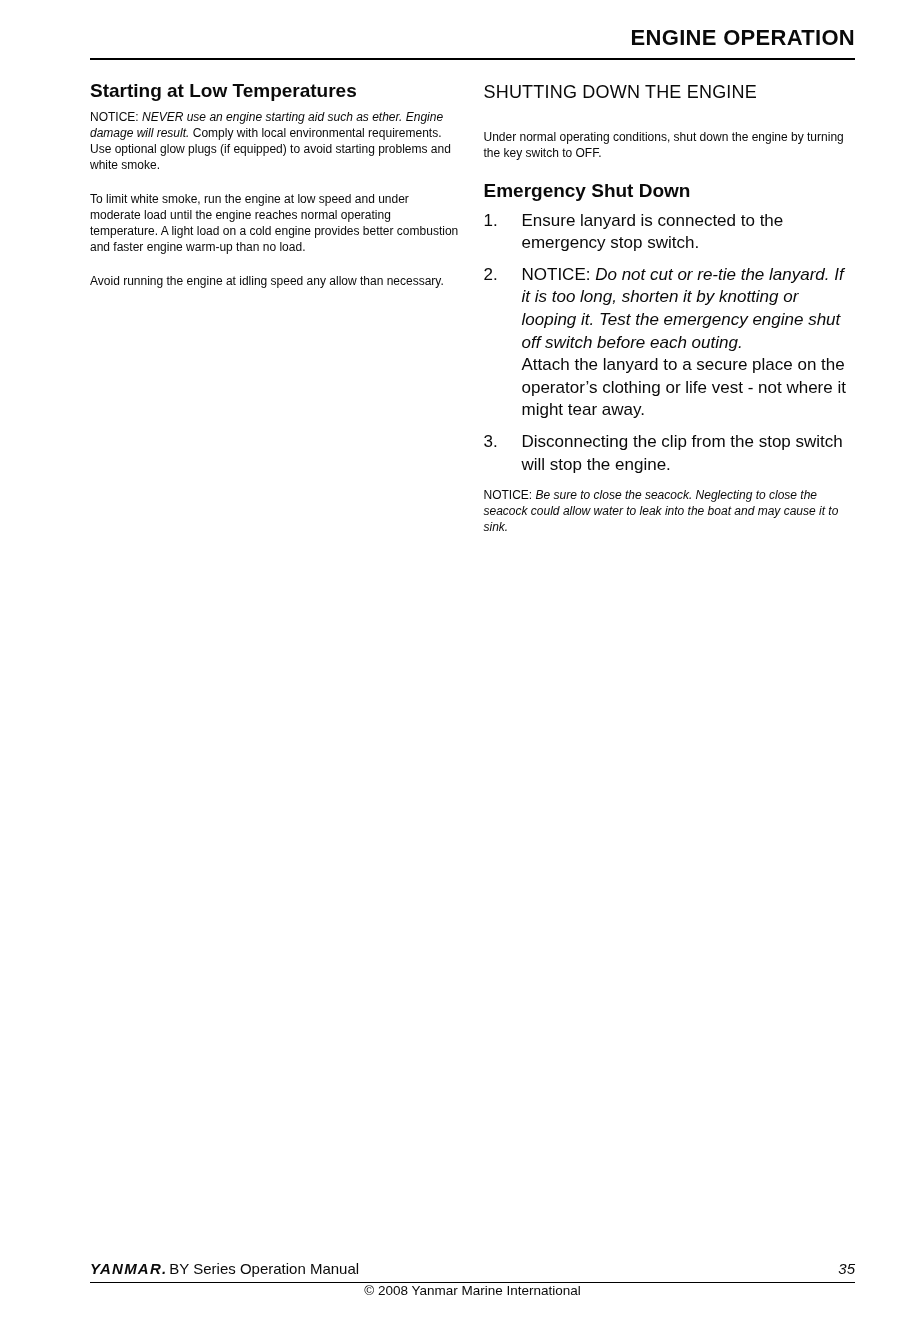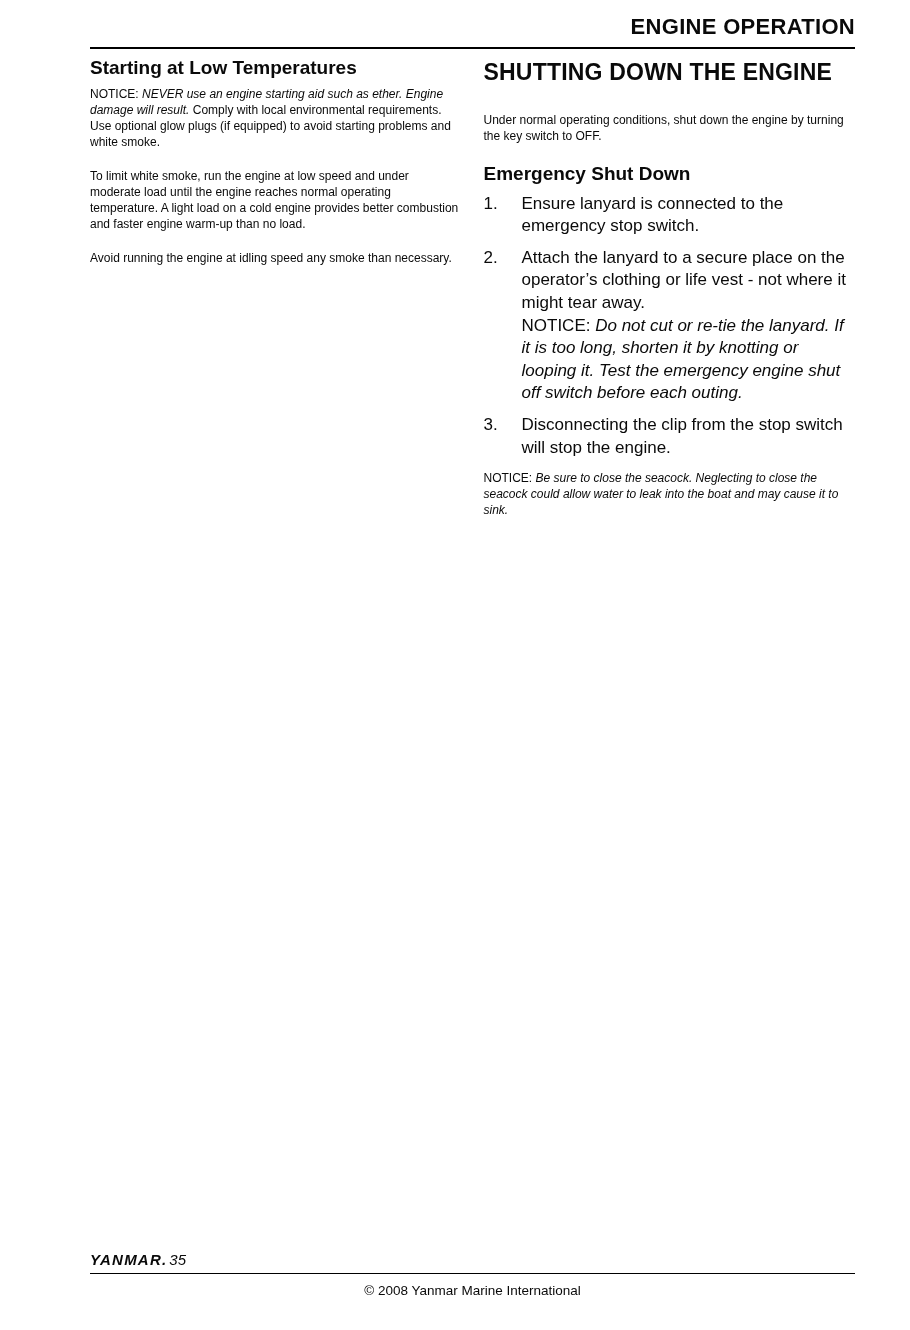--- a/index.html
+++ b/index.html
@@ -6,41 +6,41 @@
   body {
     width: 910px; height: 1330px;
     background: #ffffff;
     font-family: "Liberation Sans", sans-serif;
     color: #0a0a0a;
   }
   .page {
     position: relative;
     width: 910px; height: 1330px;
     box-sizing: border-box;
-    padding: 14px 55px 0 90px;
+    padding: 25px 55px 0 90px;
     background: #ffffff;
     overflow: hidden;
   }
   .page-header .title {
     font-size: 22px;
     font-weight: 700;
     text-align: right;
     letter-spacing: .3px;
   }
   .header-rule {
     height: 0; border: none;
     border-top: 2px solid #000;
     margin: 7px 0 0 0;
   }
-  .columns { display: flex; gap: 22px; margin-top: 8px; }
+  .columns { display: flex; gap: 22px; margin-top: 20px; }
   .col { flex: 1; min-width: 0; }
   .sec-heading { font-size: 19px; font-weight: 700; margin: 0 0 8px 0; }
   .sub-heading { font-size: 19px; font-weight: 700; margin: 18px 0 8px 0; }
   .main-heading {
-    font-size: 23px; font-weight: 700;
+    font-size: 18px; font-weight: 400;
     line-height: 1.2; letter-spacing: .2px;
     margin: 2px 0 26px 0;
   }
   p.body { font-size: 12px; line-height: 1.33; margin: 0 0 18px 0; }
   em { font-style: italic; }
   .num-list { list-style: none; margin: 0 0 12px 0; padding: 0; }
   .num-list li { display: flex; font-size: 17px; line-height: 1.33; margin: 0 0 9px 0; }
   .num-list .num { width: 38px; flex: 0 0 38px; }
   .li-text { flex: 1; min-width: 0; }
   .footer { position: absolute; left: 90px; right: 55px; bottom: 32px; }
@@ -49,71 +49,72 @@
     padding-bottom: 5px;
     border-bottom: 1.5px solid #000;
   }
   .logo {
     font-size: 15px; font-weight: 700; font-style: italic;
     letter-spacing: 1.2px; margin-right: 2px;
     font-family: "Liberation Sans", sans-serif;
   }
   .manual-title { font-size: 15px; flex: 1; }
   .page-num { font-size: 15px; font-style: italic; }
-  .copyright { font-size: 13.5px; text-align: center; margin-top: 9px; }
+  .copyright { font-size: 13.5px; text-align: center; }
 </style>
 </head>
 <body>
 
 <div class="page">
 
   <header class="page-header">
     <div class="title">ENGINE OPERATION</div>
     <hr class="header-rule">
   </header>
 
   <div class="columns">
 
     <div class="col">
       <h2 class="sec-heading">Starting at Low Temperatures</h2>
       <p class="body"><span>NOTICE: </span><em>NEVER use an engine starting aid such as ether. Engine damage will result.</em><span> Comply with local environmental requirements. Use optional glow plugs (if equipped) to avoid starting problems and white smoke.</span></p>
       <p class="body">To limit white smoke, run the engine at low speed and under moderate load until the engine reaches normal operating temperature. A light load on a cold engine provides better combustion and faster engine warm-up than no load.</p>
-      <p class="body">Avoid running the engine at idling speed any smoke than necessary.</p>
+      <p class="body">Avoid running the engine at idling speed any allow than necessary.</p>
     </div>
 
     <div class="col">
       <h1 class="main-heading">SHUTTING DOWN THE ENGINE</h1>
       <p class="body">Under normal operating conditions, shut down the engine by turning the key switch to OFF.</p>
 
       <h2 class="sub-heading">Emergency Shut Down</h2>
 
       <ol class="num-list">
         <li>
           <span class="num">1.</span>
           <div class="li-text"><span>Ensure lanyard is connected to the emergency stop switch.</span></div>
         </li>
         <li>
           <span class="num">2.</span>
           <div class="li-text">
+            <div><span>NOTICE: </span><em>Do not cut or re-tie the lanyard. If it is too long, shorten it by knotting or looping it. Test the emergency engine shut off switch before each outing.</em></div>
             <div><span>Attach the lanyard to a secure place on the operator’s clothing or life vest - not where it might tear away.</span></div>
-            <div><span>NOTICE: </span><em>Do not cut or re-tie the lanyard. If it is too long, shorten it by knotting or looping it. Test the emergency engine shut off switch before each outing.</em></div>
           </div>
         </li>
         <li>
           <span class="num">3.</span>
           <div class="li-text"><span>Disconnecting the clip from the stop switch will stop the engine.</span></div>
         </li>
       </ol>
 
       <p class="body"><span>NOTICE: </span><em>Be sure to close the seacock. Neglecting to close the seacock could allow water to leak into the boat and may cause it to sink.</em></p>
     </div>
 
   </div>
 
   <footer class="footer">
     <div class="footer-row">
       <span class="logo">YANMAR.</span>
+      <span class="manual-title">BY Series Operation Manual</span>
       <span class="page-num">35</span>
     </div>
     <div class="copyright">© 2008 Yanmar Marine International</div>
   </footer>
 
 </div>
 
 </body></html>

